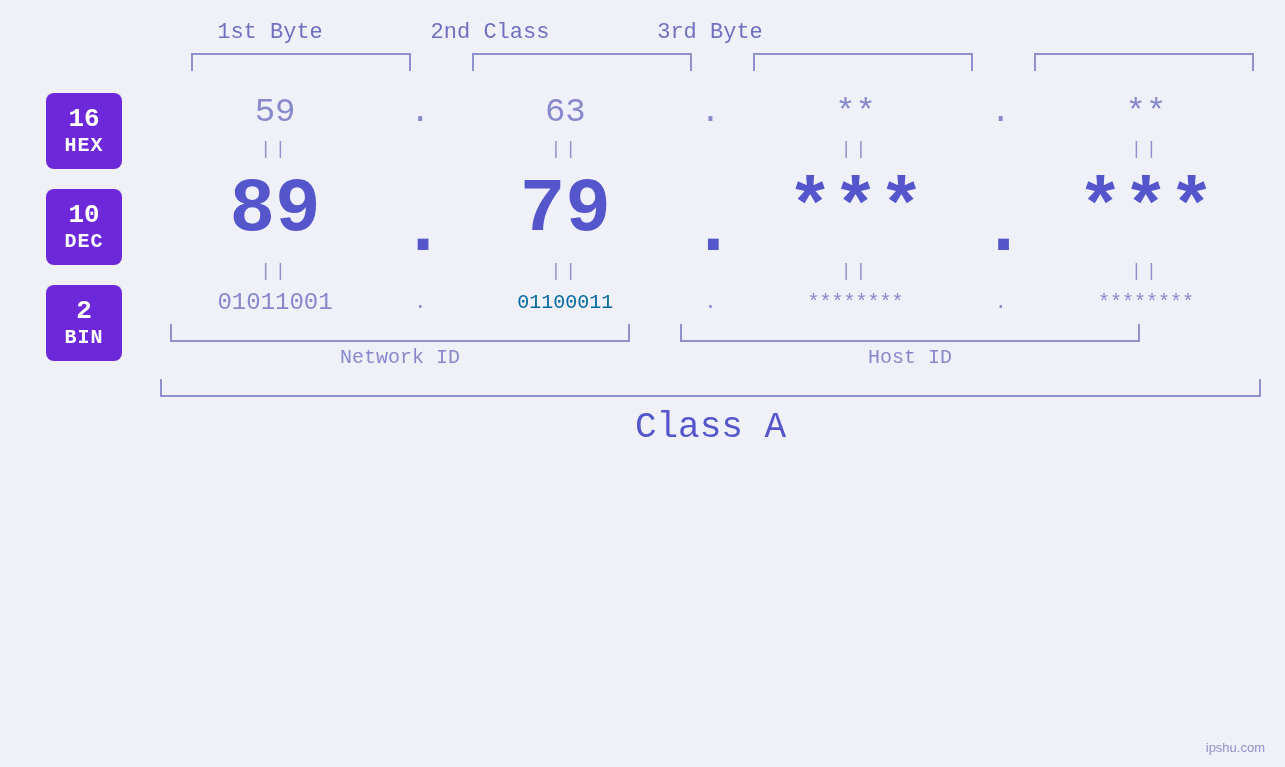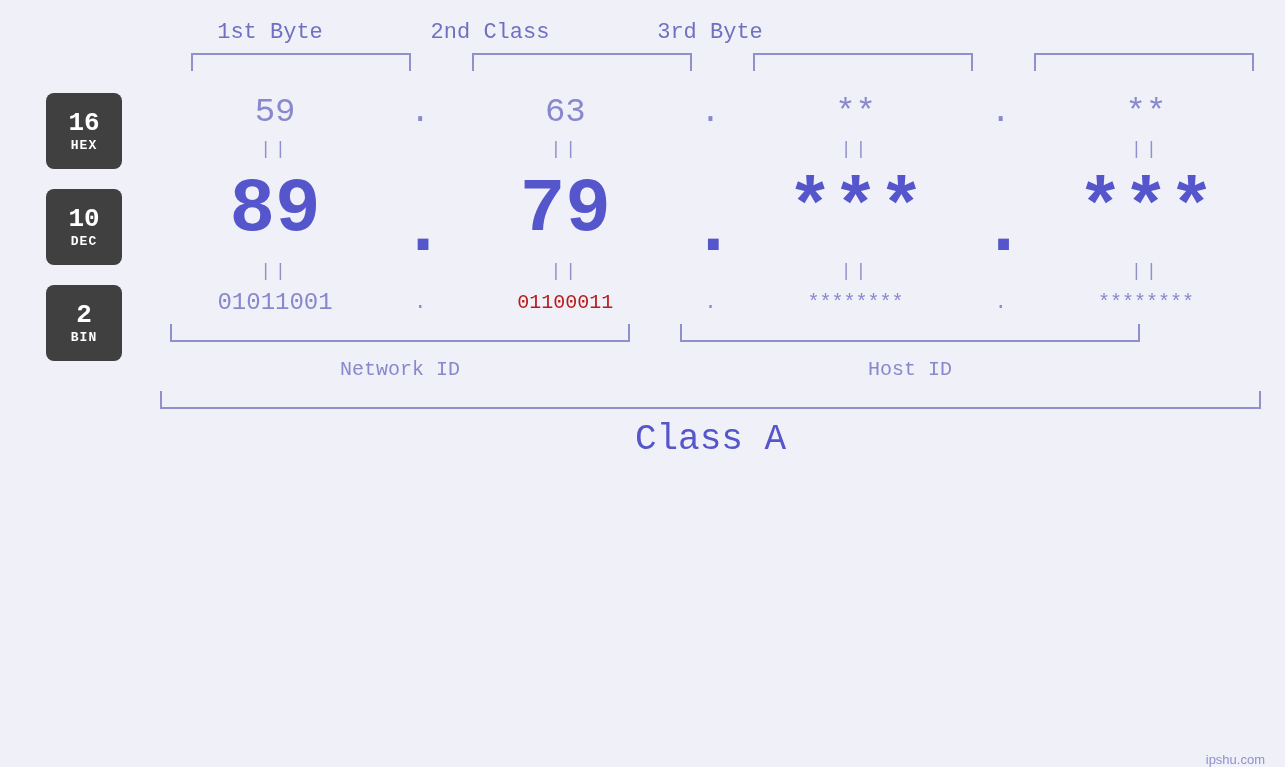--- a/index.html
+++ b/index.html
@@ -64,45 +64,45 @@
       justify-content: space-around;
       width: 160px;
       padding-left: 46px;
       gap: 20px;
       padding-top: 10px;
     }
 
     .badge {
       width: 76px;
       height: 76px;
-      background: #404040;
+      background: #6d28d9;
       border-radius: 8px;
       display: flex;
       flex-direction: column;
       align-items: center;
       justify-content: center;
       color: white;
     }
 
     .badge-number {
       font-size: 26px;
       font-weight: bold;
       line-height: 1.1;
     }
 
     .badge-label {
-      font-size: 13px;
+      font-size: 20px;
       font-weight: bold;
       letter-spacing: 1px;
     }
 
     
     .watermark {
       position: absolute;
-      bottom: 0;
+      bottom: 12px;
       right: 20px;
       color: #9090cc;
       font-size: 13px;
       font-family: Arial, sans-serif;
     }
 
     .flex-row {
       display: flex;
       align-items: center;
     }
@@ -192,36 +192,36 @@
         <span class="cell-w" style="color:#9090cc; font-size:18px; letter-spacing:4px;">||</span>
         <span class="dot-w"></span>
         <span class="cell-w" style="color:#9090cc; font-size:18px; letter-spacing:4px;">||</span>
         <span class="dot-w"></span>
         <span class="cell-w" style="color:#9090cc; font-size:18px; letter-spacing:4px;">||</span>
       </div>
 
       <div class="flex-row" style="justify-content:space-around; margin-top:4px;">
         <span class="cell-w" style="color:#8888cc; font-size:24px;">01011001</span>
         <span class="dot-w" style="color:#8888cc; font-size:20px;">.</span>
-        <span class="cell-w" style="color:#b91c1c; font-size:20px;">01100011</span>
+        <span class="cell-w" style="color:#0369a1; font-size:20px;">01100011</span>
         <span class="dot-w" style="color:#8888cc; font-size:20px;">.</span>
         <span class="cell-w" style="color:#8888cc; font-size:20px;">********</span>
         <span class="dot-w" style="color:#8888cc; font-size:20px;">.</span>
         <span class="cell-w" style="color:#8888cc; font-size:20px;">********</span>
       </div>
 
       <div style="display:flex; margin-top:8px; align-items:flex-start;">
 
         <div style="width:460px; height:18px; border-bottom:2px solid #9090cc; border-left:2px solid #9090cc; border-right:2px solid #9090cc; margin-left:10px;"></div>
         <div style="width:50px;"></div>
 
         <div style="width:460px; height:18px; border-bottom:2px solid #9090cc; border-left:2px solid #9090cc; border-right:2px solid #9090cc;"></div>
       </div>
 
-      <div style="display:flex; margin-top:16px;">
+      <div style="display:flex; margin-top:4px;">
         <div style="width:460px; text-align:center; color:#8888cc; font-size:20px; margin-left:10px;">Network ID</div>
         <div style="width:50px;"></div>
         <div style="width:460px; text-align:center; color:#8888cc; font-size:20px;">Host ID</div>
       </div>
 
       <div style="width:100%; height:18px; border-bottom:2px solid #9090cc; border-left:2px solid #9090cc; border-right:2px solid #9090cc; margin-top:10px;"></div>
 
       <div style="text-align:center; color:#5555cc; font-size:36px; font-family:'Courier New',Courier,monospace; margin-top:10px;">Class A</div>
 
     </div>

